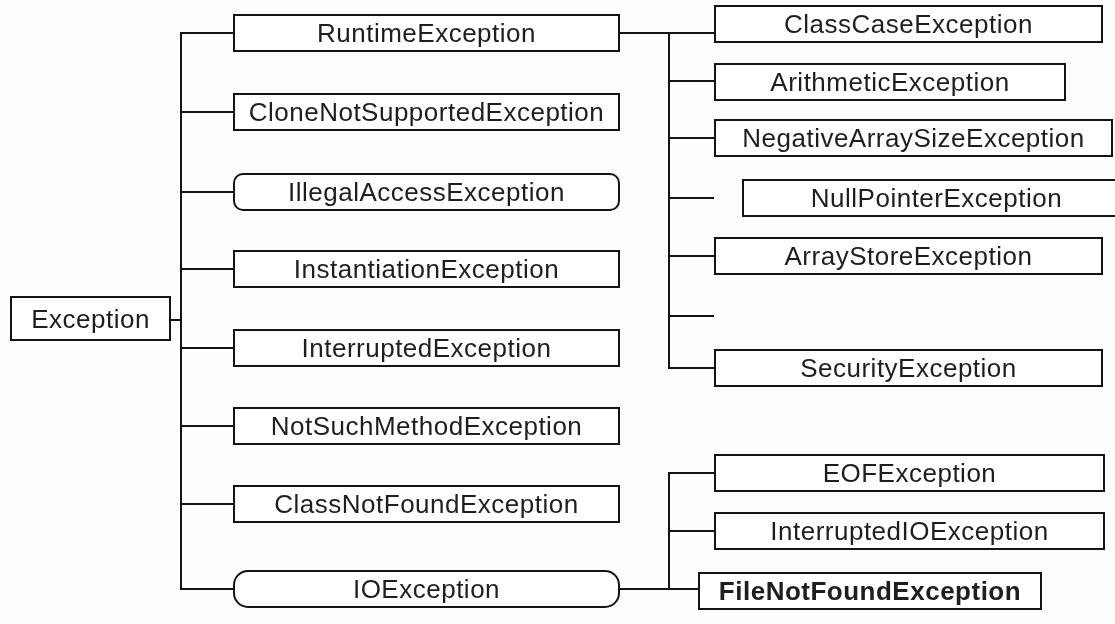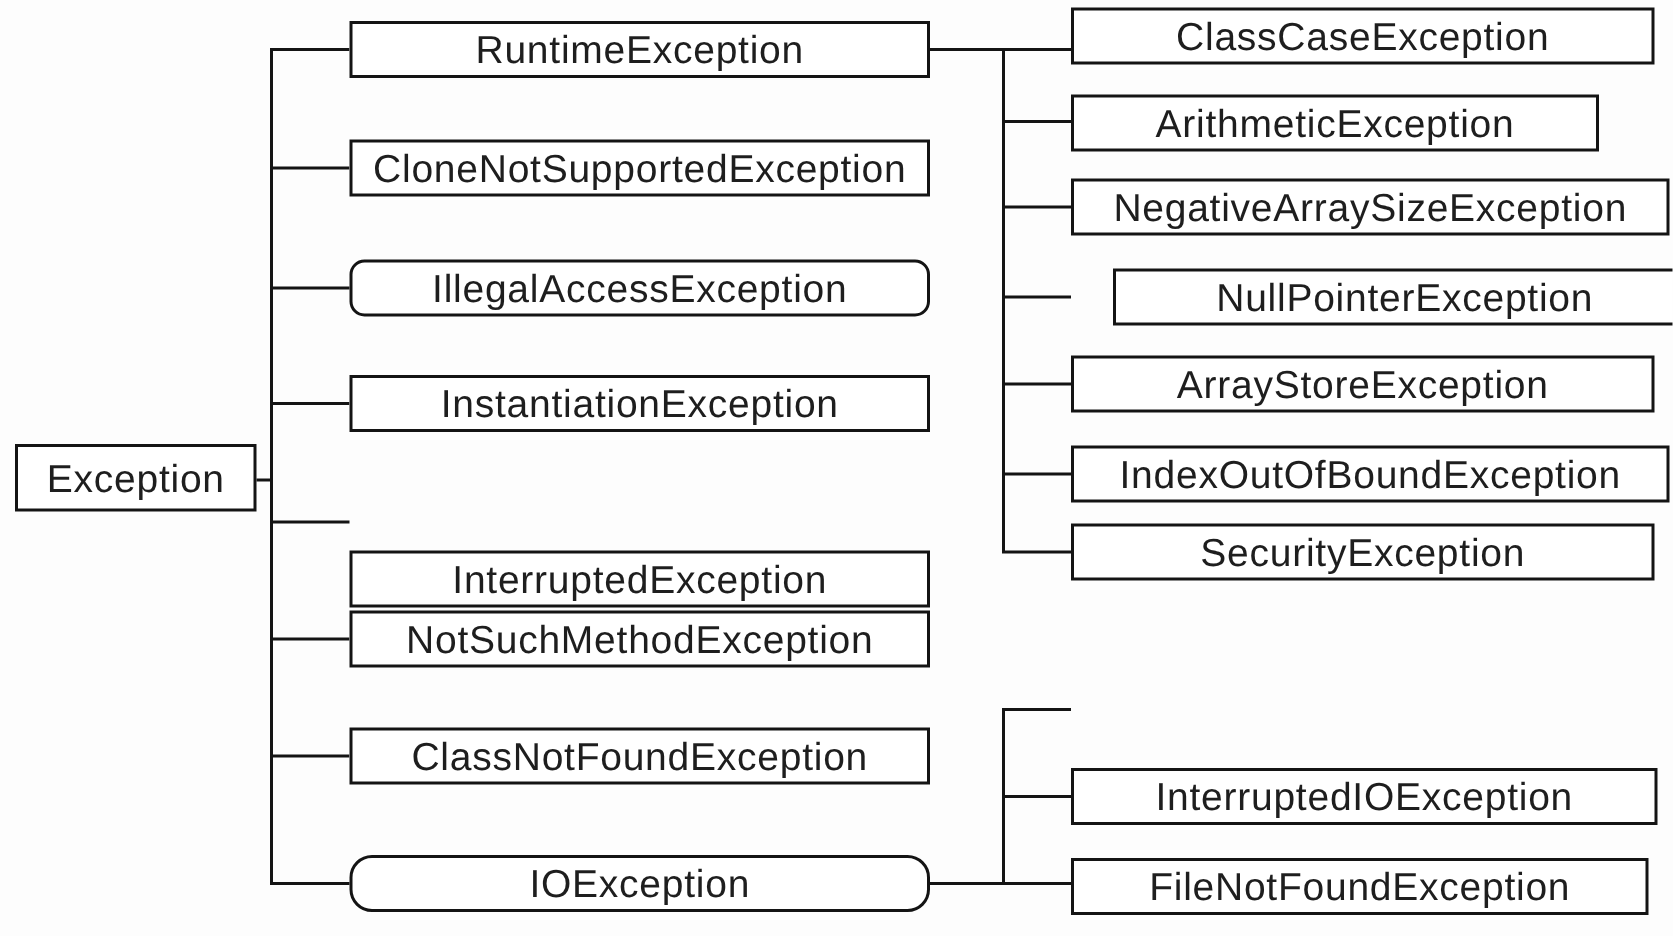--- a/index.html
+++ b/index.html
@@ -81,29 +81,29 @@
     <line x1="668" y1="473" x2="714" y2="473"></line>
     <line x1="668" y1="531" x2="714" y2="531"></line>
   </svg>
 
   <div class="node" style="left:10px; top:296px; width:161px; height:45px;text-align:right;">Exception</div>
 
   <div class="node" style="left:233px; top:14px;  width:387px; height:38px;">RuntimeException</div>
   <div class="node" style="left:233px; top:93px;  width:387px; height:38px;">CloneNotSupportedException</div>
   <div class="node" style="left:233px; top:173px; width:387px; height:38px;border-radius:10px;">IllegalAccessException</div>
   <div class="node" style="left:233px; top:250px; width:387px; height:38px;">InstantiationException</div>
-  <div class="node" style="left:233px; top:329px; width:387px; height:38px;margin-top:38px;">InterruptedException</div>
+  <div class="node" style="left:233px; top:329px; width:387px; height:38px;">InterruptedException</div>
   <div class="node" style="left:233px; top:407px; width:387px; height:38px;">NotSuchMethodException</div>
   <div class="node" style="left:233px; top:485px; width:387px; height:38px;">ClassNotFoundException</div>
   <div class="node" style="left:233px; top:570px; width:387px; height:38px;border-radius:15px;">IOException</div>
 
   <div class="node" style="left:714px; top:5px;   width:389px; height:38px;">ClassCaseException</div>
   <div class="node" style="left:714px; top:63px;  width:352px; height:38px;">ArithmeticException</div>
   <div class="node" style="left:714px; top:119px; width:399px; height:38px;">NegativeArraySizeException</div>
   <div class="node" style="left:742px; top:179px; width:389px; height:38px;">NullPointerException</div>
   <div class="node" style="left:714px; top:237px; width:389px; height:38px;">ArrayStoreException</div>
-  <div class="node" style="left:714px; top:297px; width:399px; height:38px;">IndexOutOfBoundException</div>
   <div class="node" style="left:714px; top:349px; width:389px; height:38px;">SecurityException</div>
 
+  <div class="node" style="left:714px; top:454px; width:391px; height:38px;">EOFException</div>
   <div class="node" style="left:714px; top:512px; width:391px; height:38px;">InterruptedIOException</div>
-  <div class="node" style="left:714px; top:572px; width:385px; height:38px;">FileNotFoundException</div>
+  <div class="node" style="left:698px; top:572px; width:344px; height:38px;font-weight:bold;">FileNotFoundException</div>
 
 </div>
 
 </body></html>

